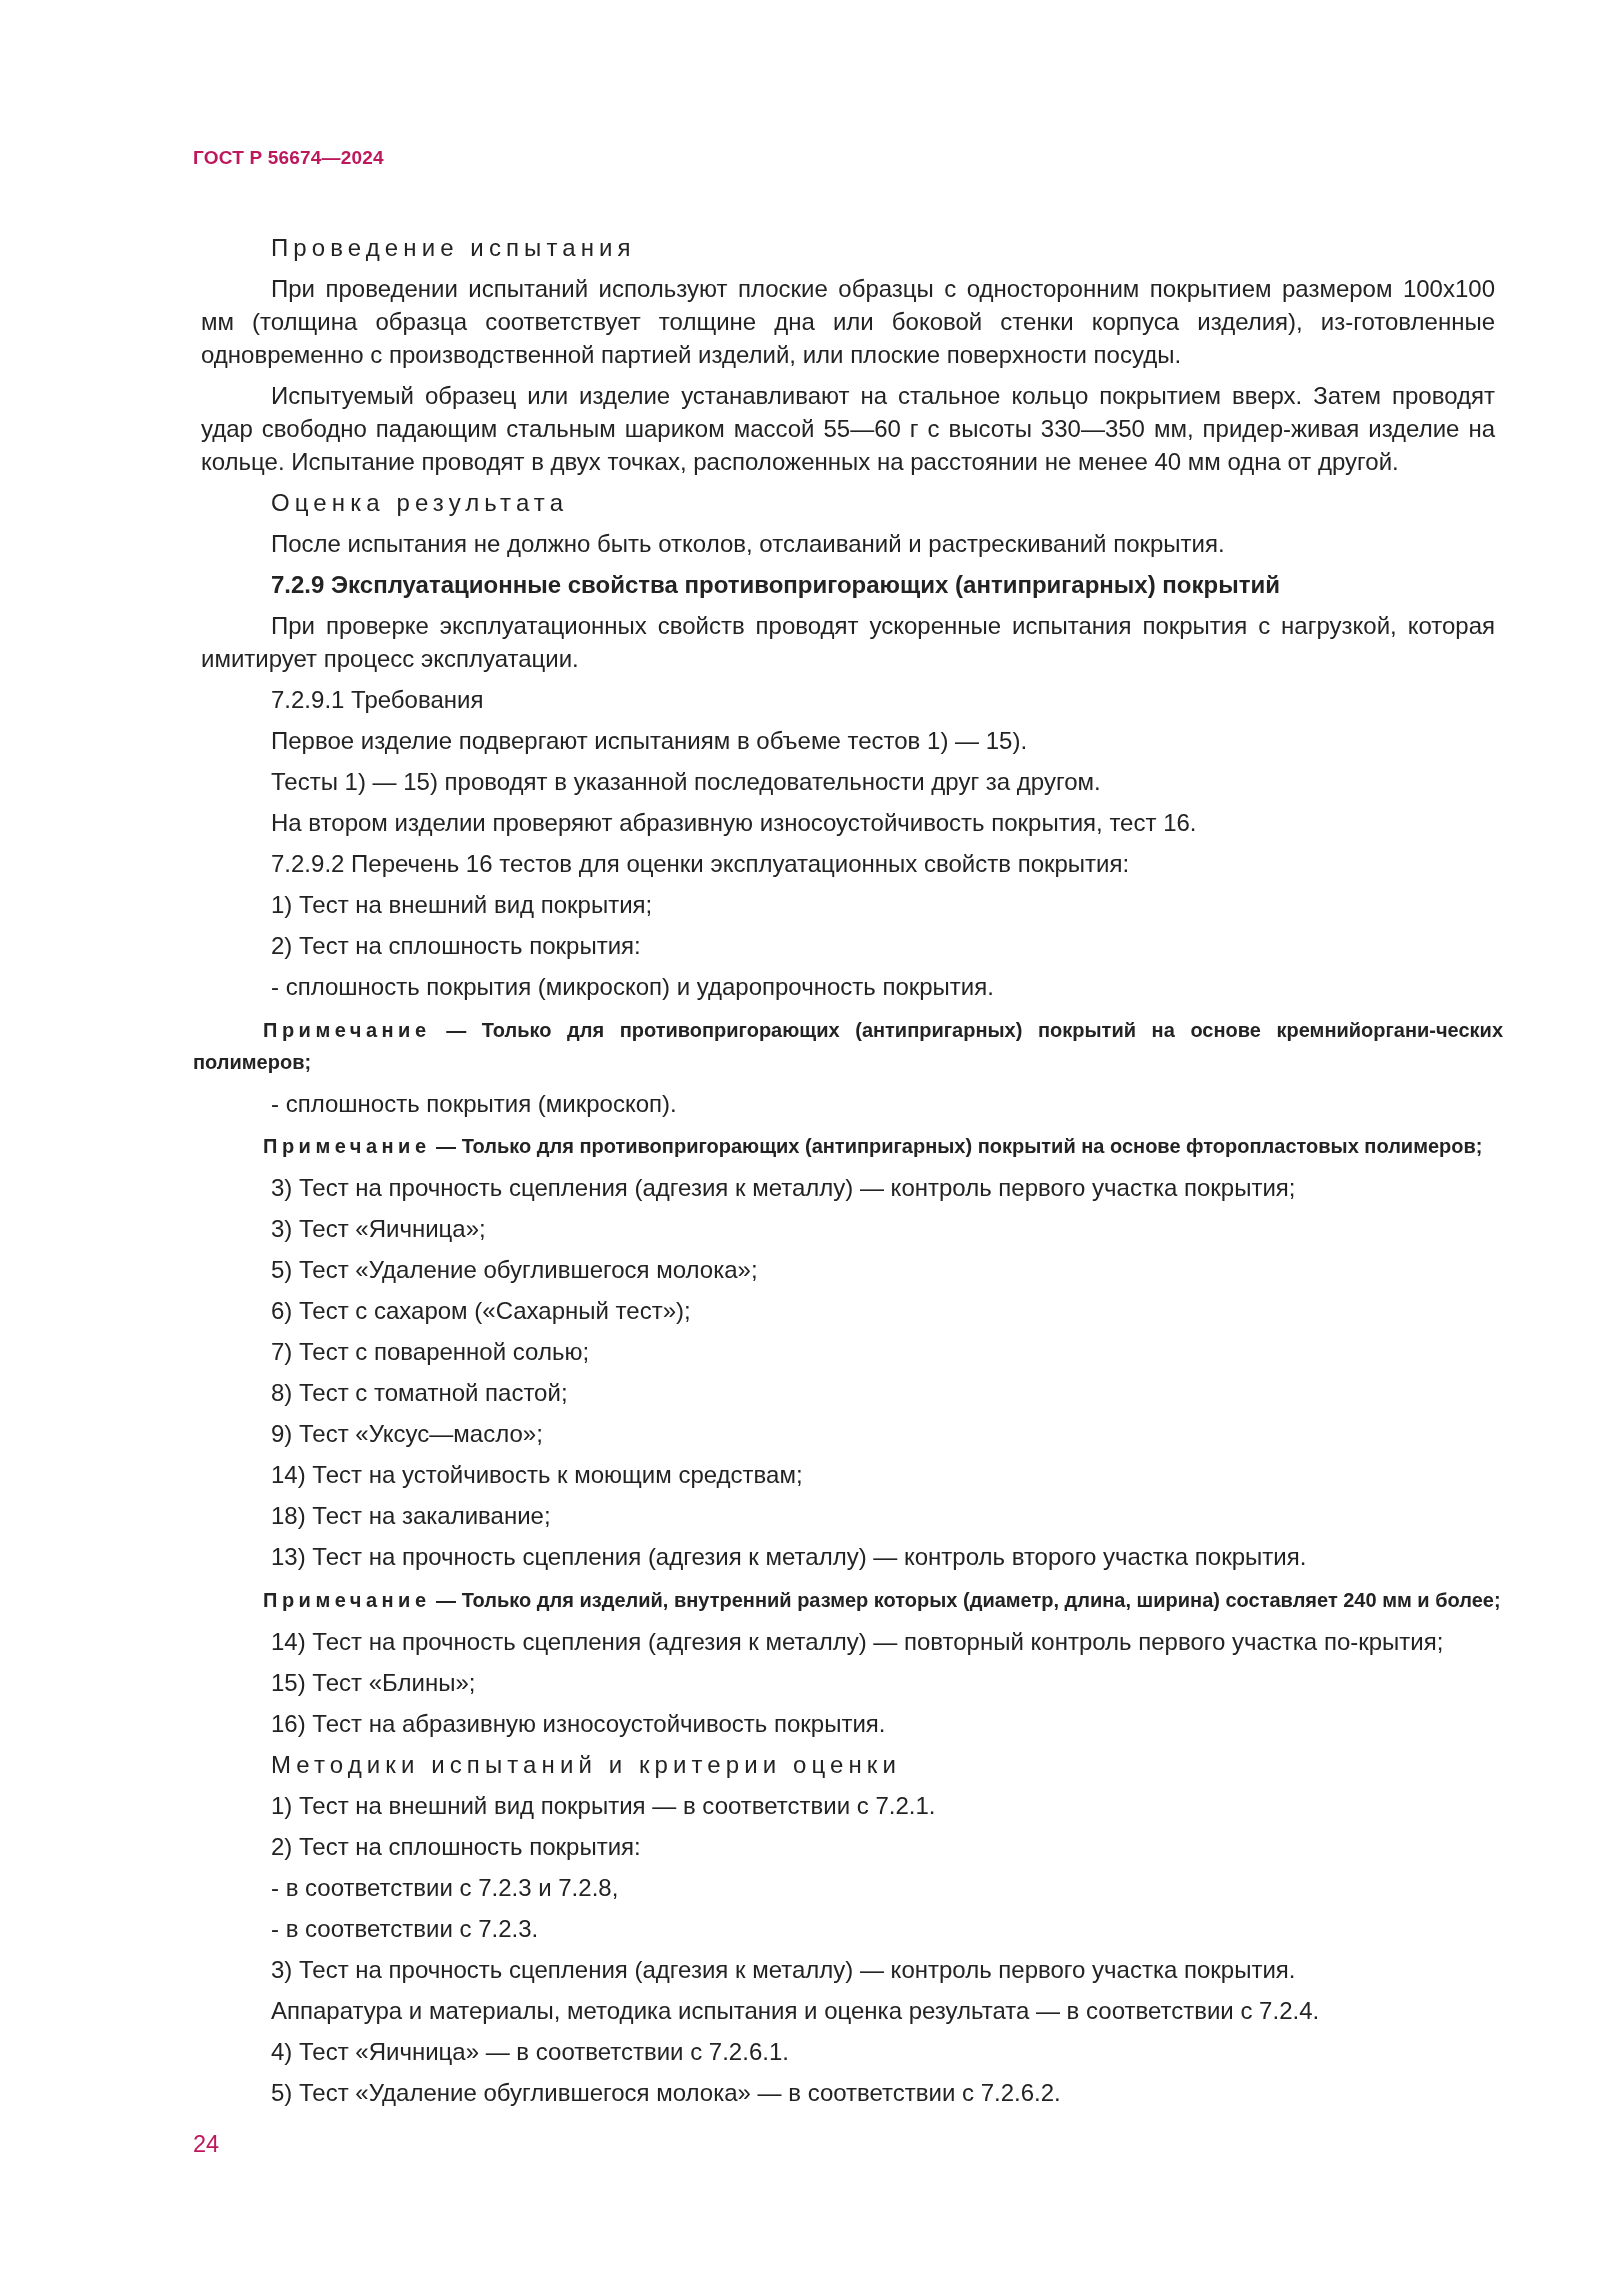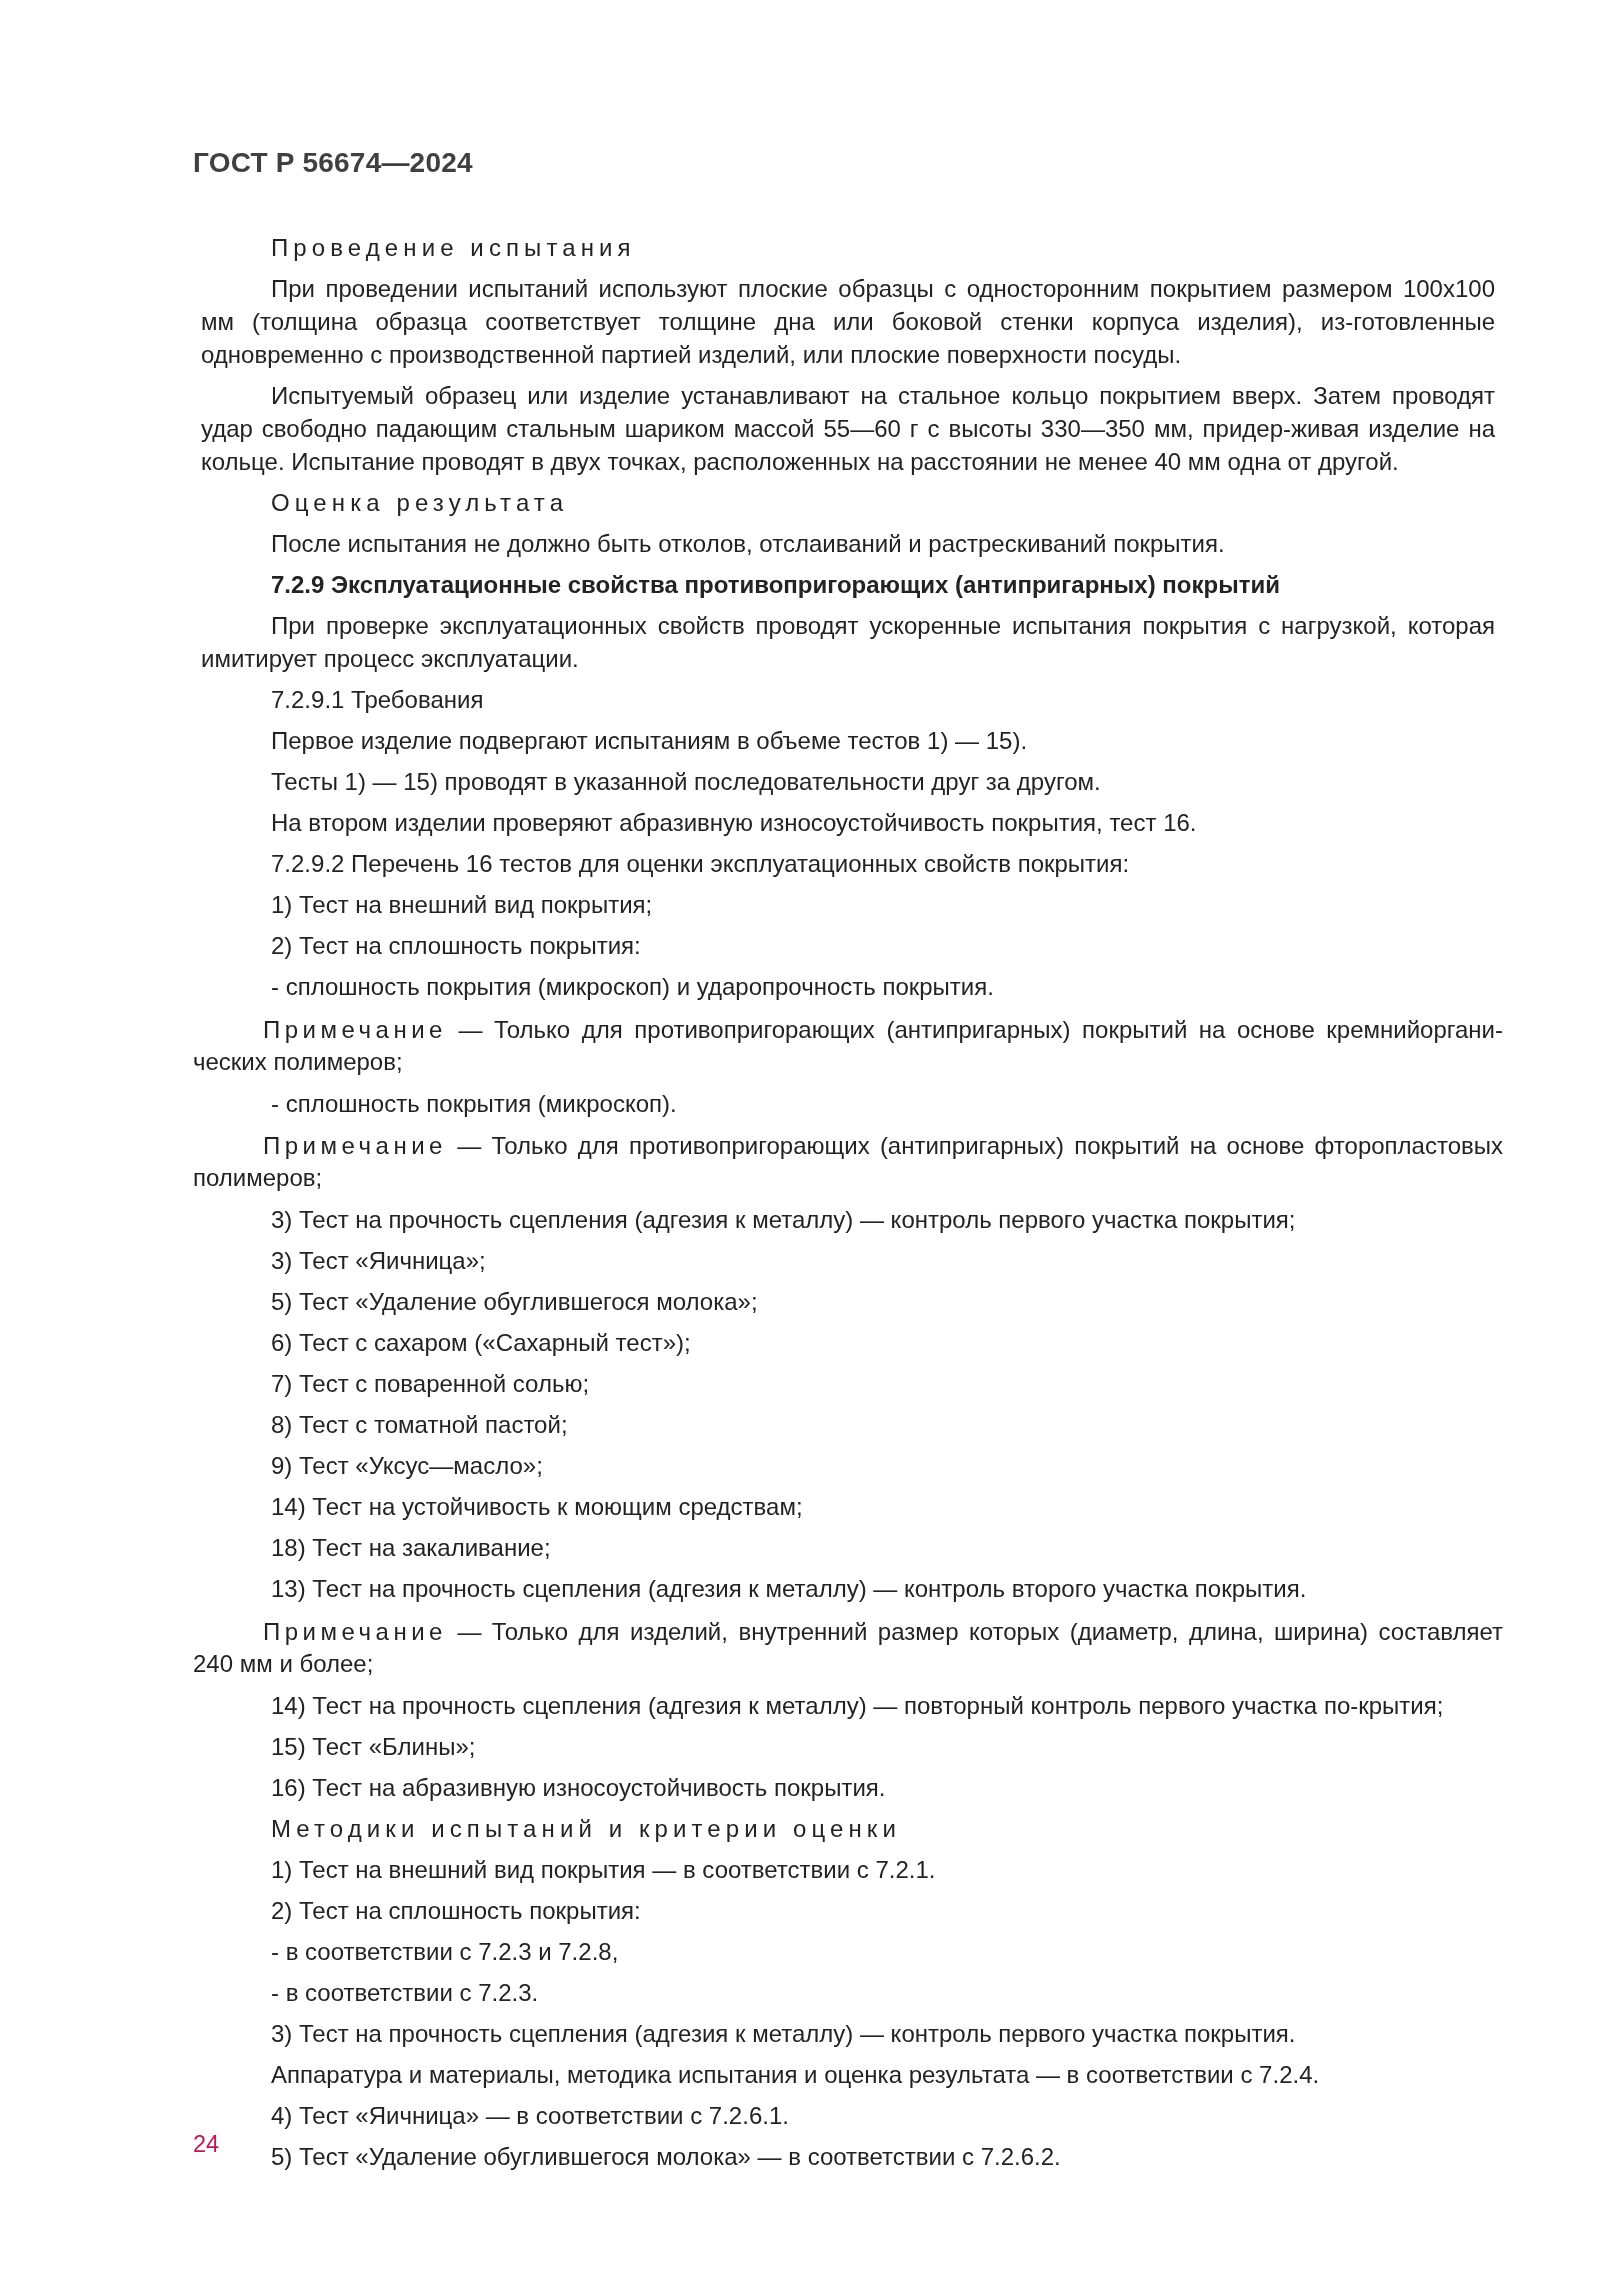--- a/index.html
+++ b/index.html
@@ -3,34 +3,34 @@
 <meta charset="utf-8">
 <style>
   html, body { margin: 0; padding: 0; background: #ffffff; }
   body { width: 1621px; height: 2293px; position: relative; overflow: hidden; }
   .page {
     position: absolute; left: 193px; top: 0; width: 1310px;
     font-family: "Liberation Sans", sans-serif; color: #232323;
   }
   .doc-header {
     position: absolute; left: 0; top: 147px;
-    font-size: 28px; font-weight: bold; letter-spacing: 0.2px;
-    color: #404040;
+    font-size: 19px; font-weight: bold; letter-spacing: 0.2px;
+    color: #be185d;
   }
   .body-text {
     position: absolute; left: 0; top: 223px; width: 1310px;
     font-size: 24px; line-height: 33px;
   }
   .p { margin: 8px; text-align: justify; text-align-last: left; }
   .ind { text-indent: 70px; }
   .sp { letter-spacing: 5.1px; }
   .b { font-weight: bold; }
   .note {
-    font-size: 24px; line-height: 32px; margin: 10.8px 0 8.8px 0;
-    text-align: justify; text-indent: 70px;
+    font-size: 20px; line-height: 32px; margin: 10.8px 0 8.8px 0;
+    text-align: justify; text-indent: 70px; font-weight: bold;
   }
   .note .lab { letter-spacing: 4.5px; }
   .page-num {
     position: absolute; left: 0; top: 2131px; font-size: 23.5px; color: #be185d;
   }
 </style>
 </head>
 <body>
 
 <div class="page">

